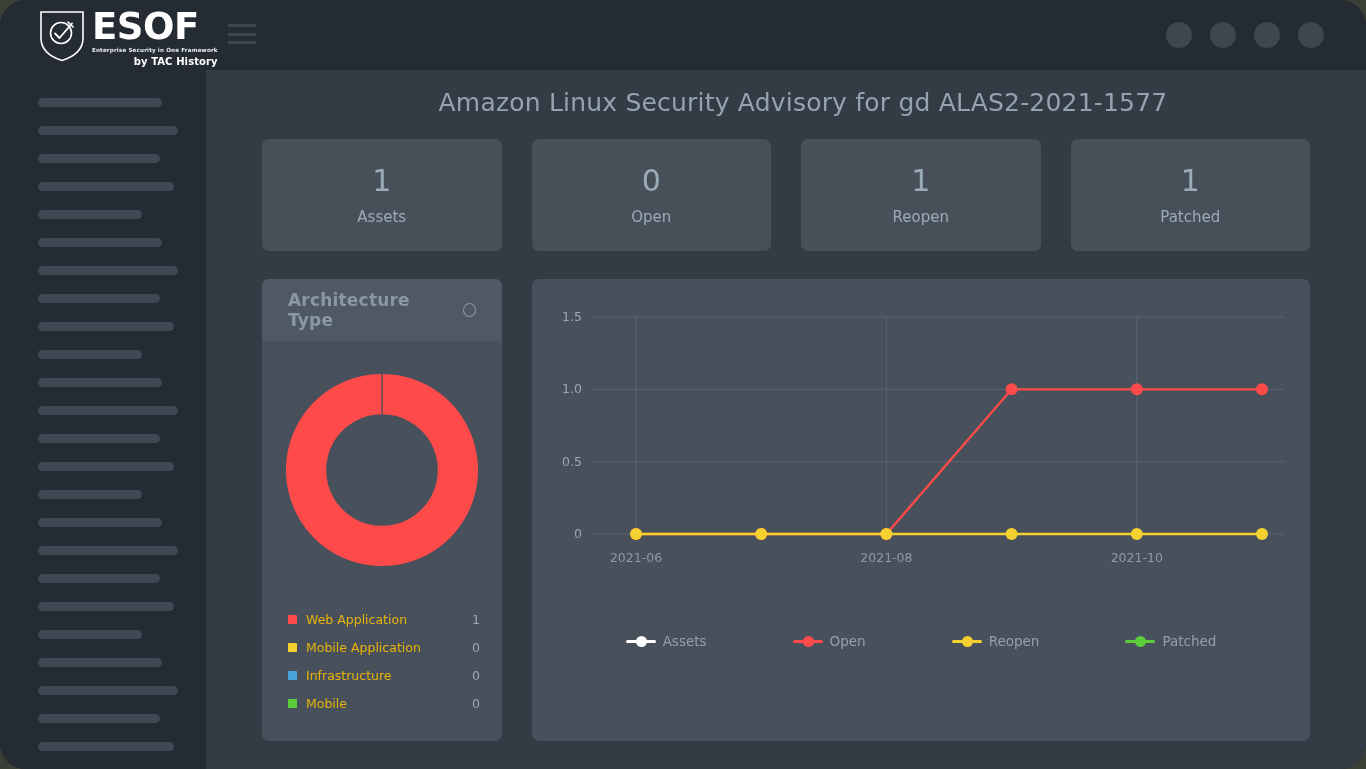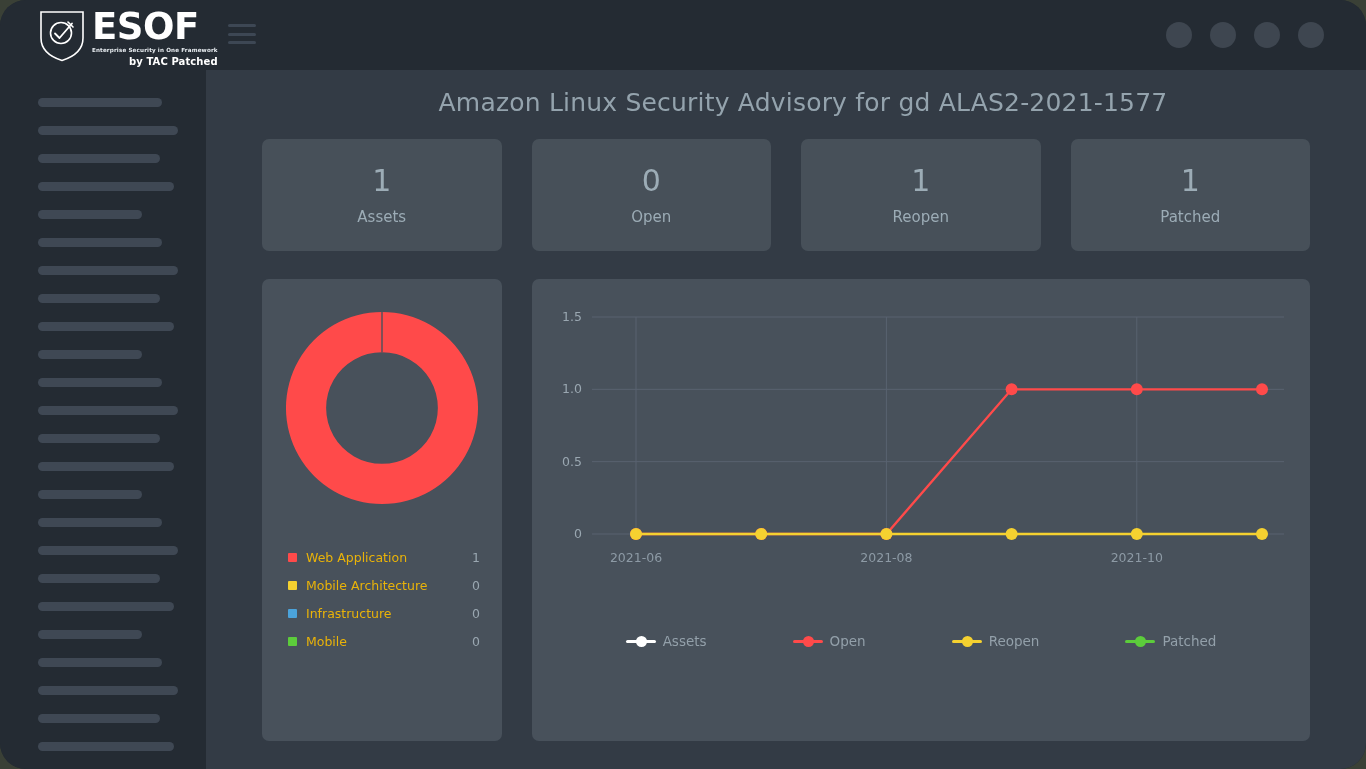--- a/index.html
+++ b/index.html
@@ -306,21 +306,21 @@
     <div class="logo-wrap">
       <svg class="shield" viewBox="0 0 48 55">
         <path d="M3 4 H45 V30 C45 42 35 49 24 52.5 C13 49 3 42 3 30 Z" fill="none" stroke="#ffffff" stroke-width="1.6"></path>
         <circle cx="23" cy="25" r="10.5" fill="none" stroke="#ffffff" stroke-width="1.6"></circle>
         <path d="M17 25.5 L21.5 30 L34 15.5" fill="none" stroke="#ffffff" stroke-width="1.8" stroke-linecap="round" stroke-linejoin="round"></path>
         <path d="M30 14 L35 19" stroke="#ffffff" stroke-width="1.6" stroke-linecap="round"></path>
       </svg>
       <div class="logo-text">
         <div class="logo-esof">ESOF</div>
         <div class="logo-tag">Enterprise Security in One Framework</div>
-        <div class="logo-by">by TAC Patched</div>
+        <div class="logo-by">by TAC History</div>
       </div>
     </div>
 
     <div class="hamburger">
       <span></span>
       <span></span>
       <span></span>
     </div>
 
     <div class="topbar-actions">
@@ -426,39 +426,43 @@
         </div>
         <div class="stat-card">
           <div class="stat-value">1</div>
           <div class="stat-label">Patched</div>
         </div>
       </div>
 
     <div class="panels">
 
       <div class="panel panel-arch">
+        <div class="panel-head">
+          <div class="panel-title">Architecture Type</div>
+          <div class="panel-head-icon"></div>
+        </div>
 
         <div class="donut-area">
           <svg class="donut" viewBox="0 0 200 200">
             <g id="donut-slices">
                 <path d="M 100 2 A 98 98 0 1 1 99.99 2 L 99.99 43 A 57 57 0 1 0 100 43 Z" fill="#FF4A4A"></path>
                 <line x1="100" y1="2" x2="100" y2="43" stroke="#48515B" stroke-width="1.4"></line>
               </g>
           </svg>
         </div>
 
         <div class="legend-list" id="arch-legend">
             <div class="legend-row">
               <span class="legend-swatch" style="background: rgb(255, 74, 74);"></span>
               <span class="legend-name">Web Application</span>
               <span class="legend-count">1</span>
             </div>
             <div class="legend-row">
               <span class="legend-swatch" style="background: rgb(245, 209, 48);"></span>
-              <span class="legend-name">Mobile Architecture</span>
+              <span class="legend-name">Mobile Application</span>
               <span class="legend-count">0</span>
             </div>
             <div class="legend-row">
               <span class="legend-swatch" style="background: rgb(75, 163, 219);"></span>
               <span class="legend-name">Infrastructure</span>
               <span class="legend-count">0</span>
             </div>
             <div class="legend-row">
               <span class="legend-swatch" style="background: rgb(92, 204, 59);"></span>
               <span class="legend-name">Mobile</span>

